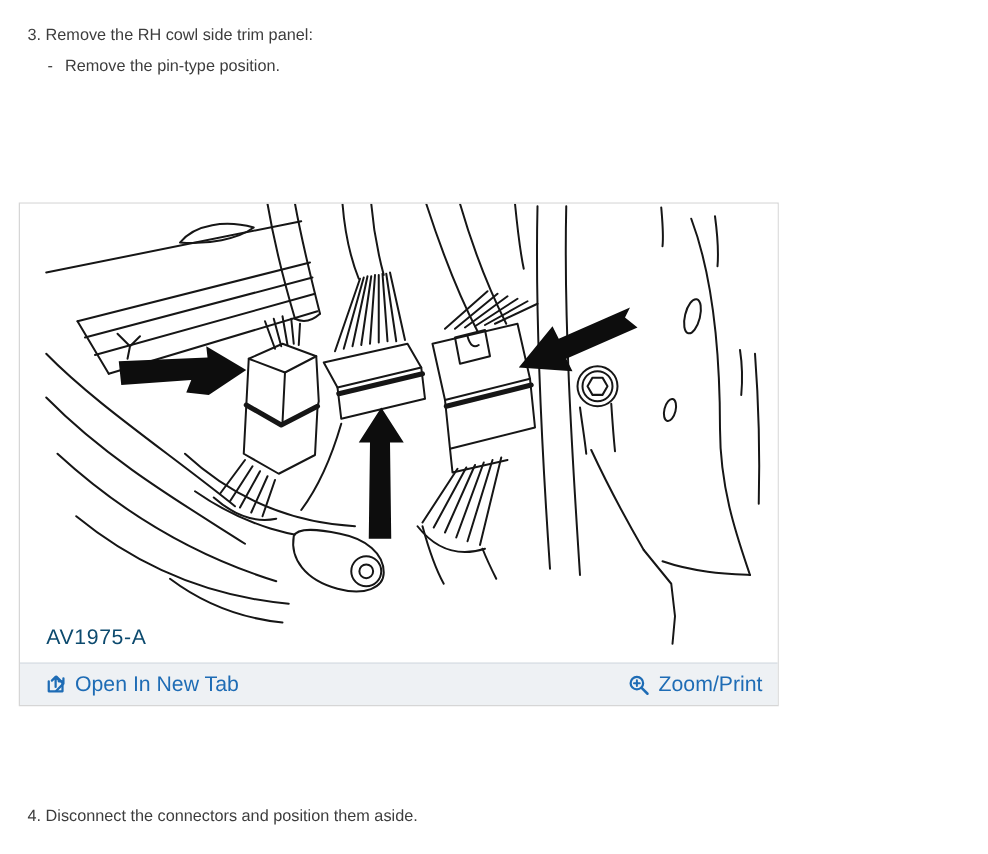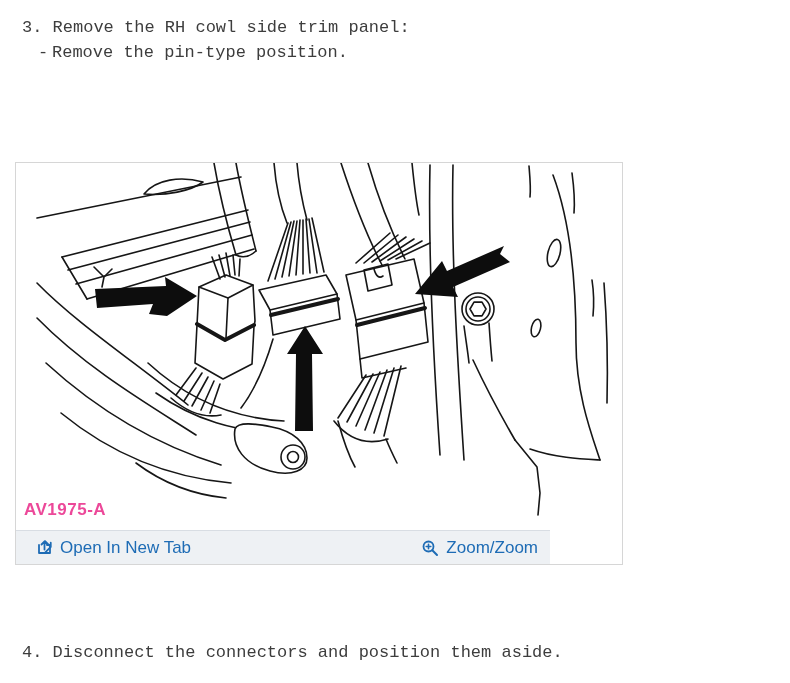--- a/index.html
+++ b/index.html
@@ -1,36 +1,36 @@
 <!DOCTYPE html>
 <html><head>
 <meta charset="utf-8">
 <style>
   * { margin:0; padding:0; box-sizing:border-box; }
   html,body { background:#ffffff; }
   body { font-family:"Liberation Sans", sans-serif; color:#3d3d3d; }
   #page { position:relative; width:790px; height:683px; background:#fff; overflow:hidden; }
 
   
-  .step { position:absolute; left:22px; font-size:17px; line-height:25px; color:#3d3d3d;font-family:Liberation Mono, monospace; }
+  .step { position:absolute; left:22px; font-size:13px; line-height:25px; color:#3d3d3d; }
   #step3 { top:15px; }
   #step4 { top:640px; }
   .bullet { margin-left:16px; }
   .bullet .dash { display:inline-block; width:14px; color:#3d3d3d; }
 
   
   #figure-panel { position:absolute; left:15px; top:162px; width:608px; height:403px;
                   border:1px solid #d6d6d6; background:#fff; }
   #figure-body { position:relative; width:606px; height:367px; background:#fff; overflow:hidden; }
   #figure-body svg { display:block; }
-  #figure-label { position:absolute; left:8px; bottom:10px; font-size:17px; font-weight:bold;
-                  color:#ec4899; letter-spacing:0.5px; }
+  #figure-label { position:absolute; left:21px; bottom:10px; font-size:17px; font-weight:normal;
+                  color:#0c4a6e; letter-spacing:0.5px; }
 
   
-  #figure-toolbar { position:absolute; left:0; bottom:0; width:534px; height:34px;
+  #figure-toolbar { position:absolute; left:0; bottom:0; width:606px; height:34px;
                     background:#eef1f4; border-top:1px solid #d8dde3;
                     display:flex; align-items:center; justify-content:space-between;
                     padding:0 12px 0 20px; }
   .toolbar-link { display:flex; align-items:center; gap:7px; color:#1e6cb5; font-size:17px;
                   cursor:pointer; text-decoration:none; }
   .toolbar-link svg { flex:0 0 auto; }
 
   
   .art path, .art line, .art ellipse, .art circle, .art polygon, .art polyline {
     stroke:#161616; stroke-width:1.6; fill:none; stroke-linecap:round; stroke-linejoin:round; }
@@ -163,21 +163,21 @@
           <path d="M8.5,10.5 V3 M5.5,5.5 L8.5,2.5 L11.5,5.5" fill="none" stroke="#1e6cb5" stroke-width="1.8" stroke-linecap="round" stroke-linejoin="round"></path>
         </svg>
         <span>Open In New Tab</span>
       </a>
       <a class="toolbar-link">
         <svg width="18" height="18" viewBox="0 0 18 18">
           <circle cx="7.5" cy="7.5" r="5" fill="none" stroke="#1e6cb5" stroke-width="1.8"></circle>
           <line x1="11.3" y1="11.3" x2="16" y2="16" stroke="#1e6cb5" stroke-width="2" stroke-linecap="round"></line>
           <path d="M7.5,5.2 V9.8 M5.2,7.5 H9.8" stroke="#1e6cb5" stroke-width="1.6" stroke-linecap="round"></path>
         </svg>
-        <span>Zoom/Zoom</span>
+        <span>Zoom/Print</span>
       </a>
     </div>
   </div>
 
   <div id="step4" class="step">
     <div>4. Disconnect the connectors and position them aside.</div>
   </div>
 
 </div>
 

